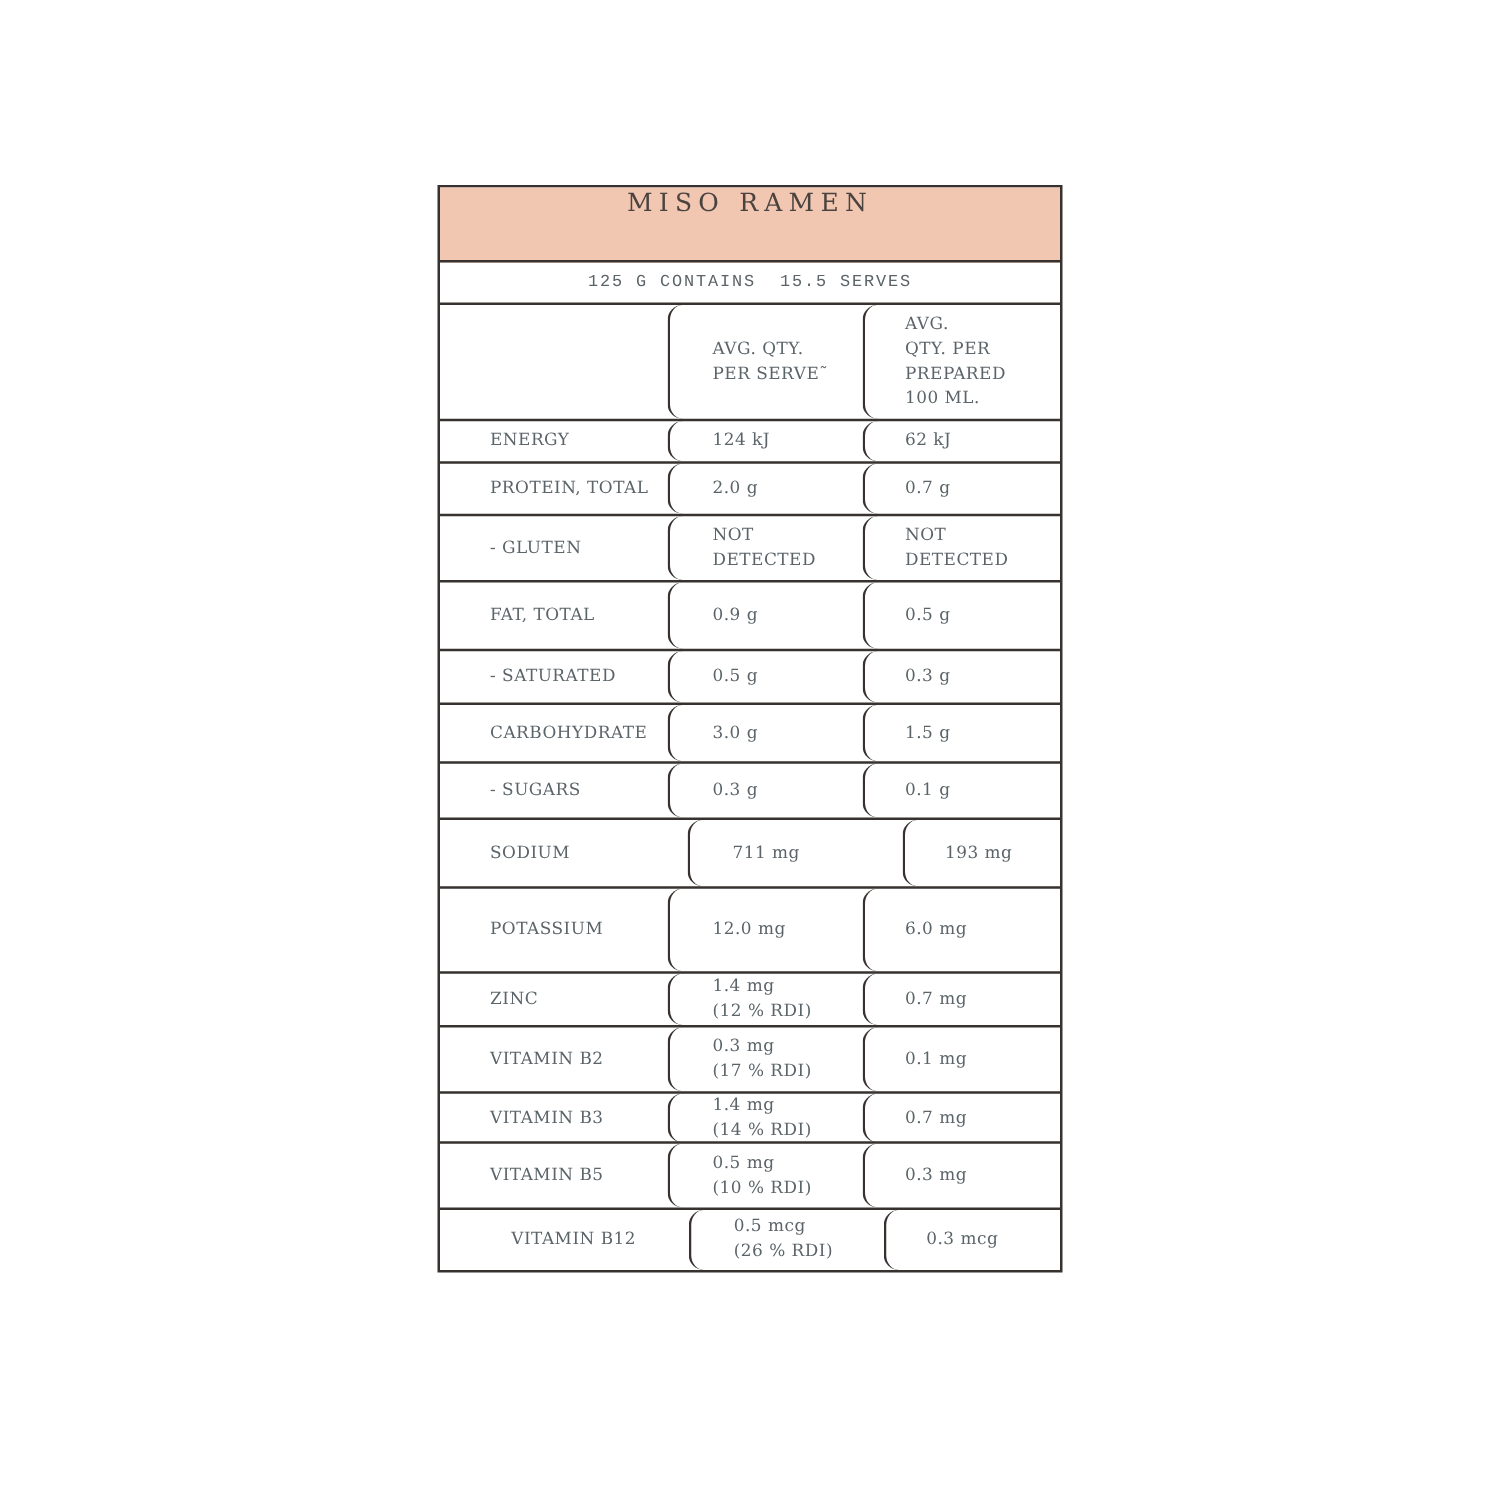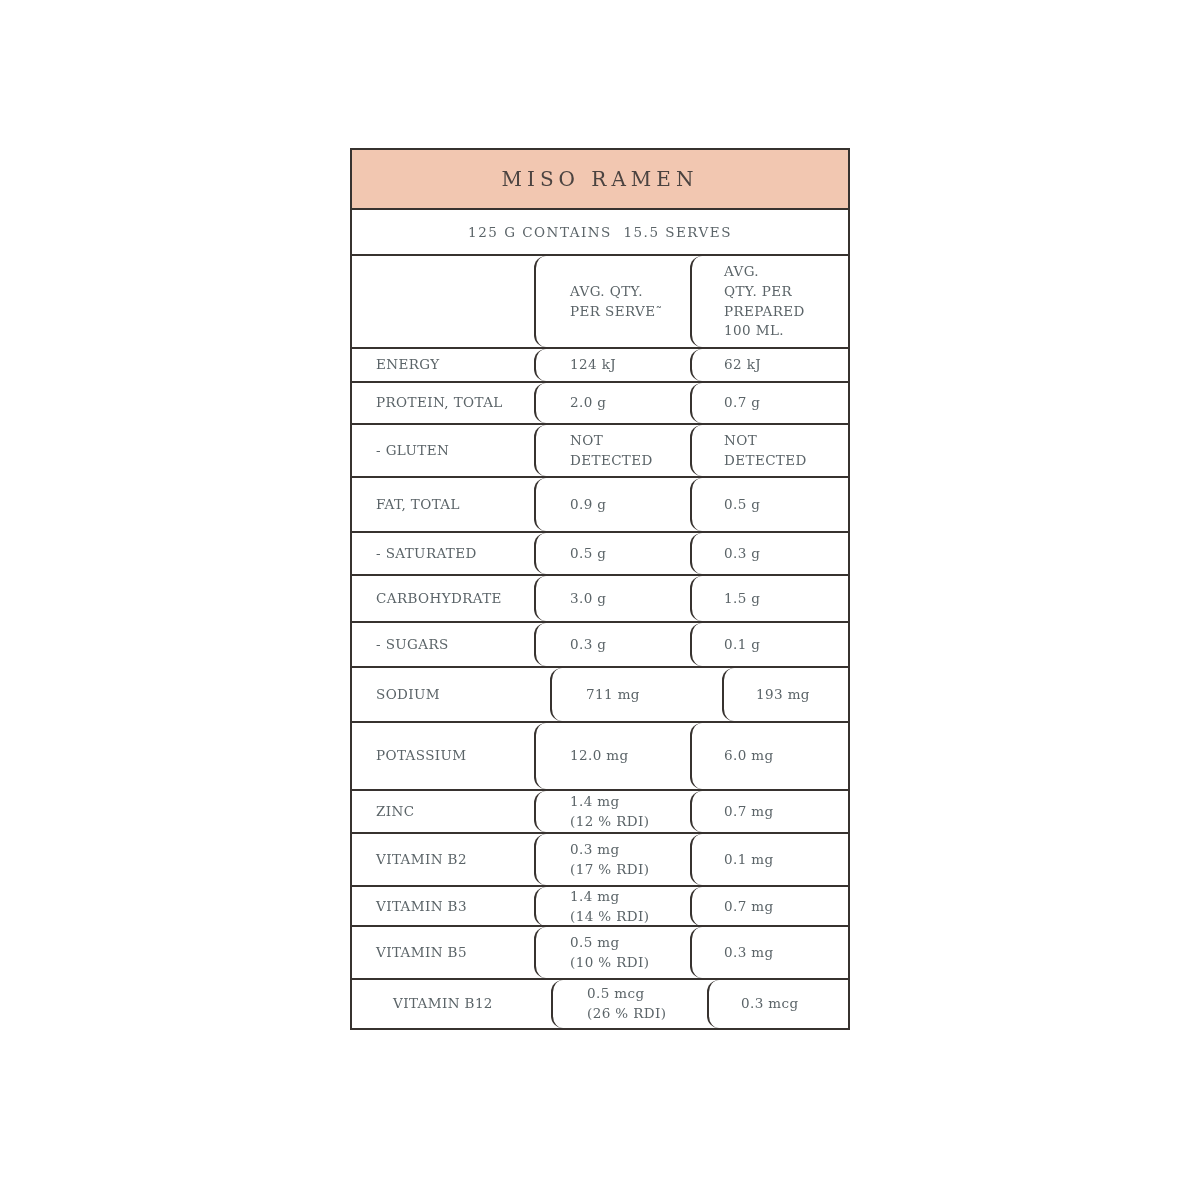--- a/index.html
+++ b/index.html
@@ -13,40 +13,40 @@
   .canvas{position:relative;width:1200px;height:1200px;background:#fff;overflow:hidden;}
   .nutrition-table{
     position:absolute;left:350px;top:148px;width:500px;
     border:2px solid var(--line);
     background:#fff;
     color:var(--text);
   }
   .title-bar{
     height:60px;background:var(--peach);
     border-bottom:2px solid var(--line);
-    display:flex;align-items:center;justify-content:center;
+    display:flex;align-items:flex-start;justify-content:center;
     font-size:20px;letter-spacing:5px;color:var(--title);
   }
   .serves-bar{
-    height:46px;border-bottom:2px solid var(--line);
+    height:34px;border-bottom:2px solid var(--line);
     display:flex;align-items:center;justify-content:center;
-    font-size:13.5px;letter-spacing:1.5px;white-space:pre-wrap;
+    font-size:13.5px;letter-spacing:1.5px;white-space:pre-wrap;font-family:Liberation Mono, monospace;
   }
   .row{
     display:grid;grid-template-columns:182px 156px 1fr;
     align-items:stretch;
   }
   .header-row{height:93px;border-bottom:2px solid var(--line);}
   .cell{
     display:flex;align-items:center;
     font-size:13.5px;letter-spacing:0.4px;line-height:1.45;
     white-space:pre-line;
   }
   .cell.c2,.cell.c3{border-left:2px solid var(--line);border-radius:12px;}
-  .cell.c1{padding-left:24px;padding-right:8px;}
+  .cell.c1{padding-left:40px;padding-right:8px;}
   .cell.c2{padding-left:34px;padding-right:6px;}
   .cell.c3{padding-left:32px;padding-right:6px;}
   .nutri-row{border-bottom:2px solid var(--line);}
   .nutri-row:last-child{border-bottom:none;margin-left:17px;}
   
   .nutri-row:nth-of-type(1){height:34px;}
   .nutri-row:nth-of-type(2){height:42px;}
   .nutri-row:nth-of-type(3){height:53px;}
   .nutri-row:nth-of-type(4){height:55px;}
   .nutri-row:nth-of-type(5){height:43px;}

